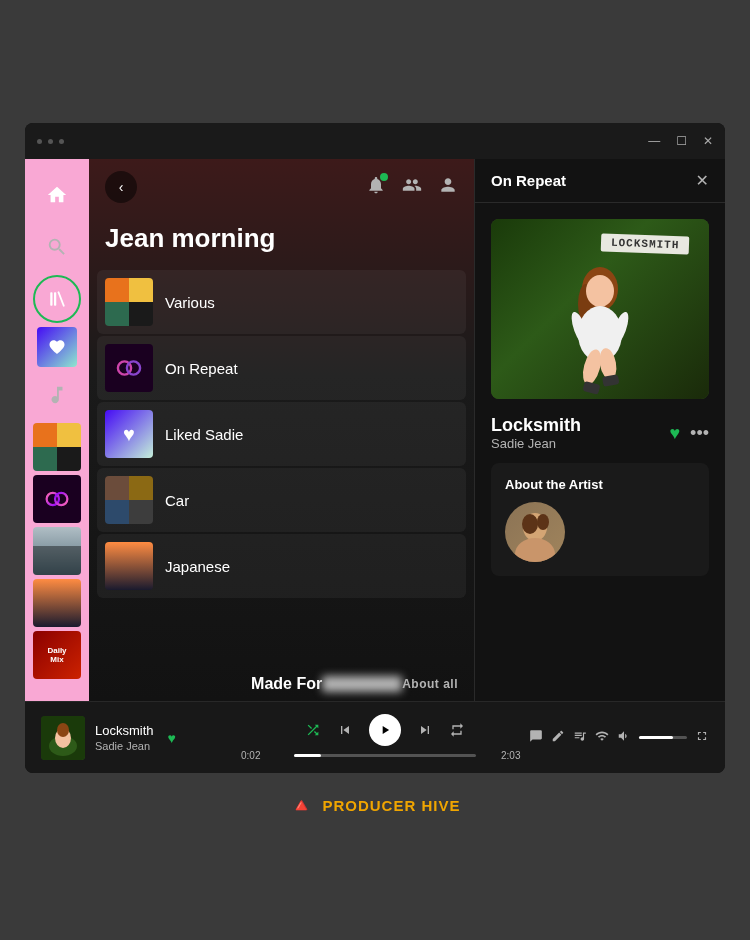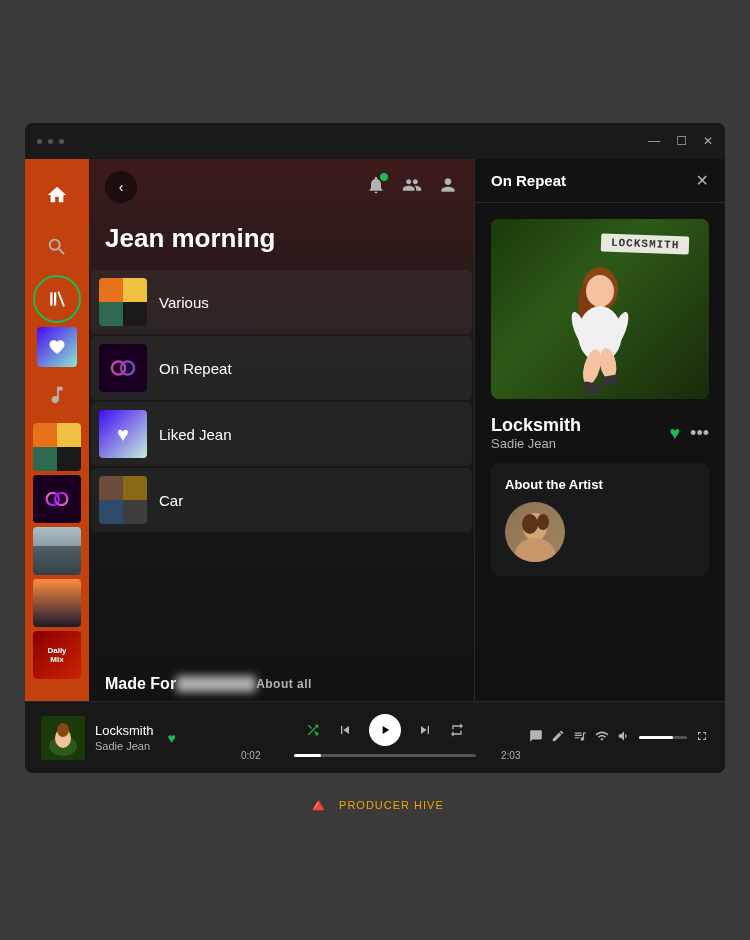--- a/index.html
+++ b/index.html
@@ -61,21 +61,21 @@
     
     .main-area {
       flex: 1;
       display: flex;
       overflow: hidden;
     }
 
     
     .sidebar {
       width: 64px;
-      background: #c2410c;
+      background: #f9a8d4;
       display: flex;
       flex-direction: column;
       align-items: center;
       padding: 12px 0;
       gap: 4px;
       flex-shrink: 0;
     }
     .sidebar-icon {
       width: 48px;
       height: 48px;
@@ -155,21 +155,21 @@
       padding: 8px 16px 16px;
       font-size: 26px;
       font-weight: 700;
       color: #fff;
     }
 
     .playlist-list {
       display: flex;
       flex-direction: column;
       gap: 2px;
-      padding: 0 2px;
+      padding: 0 8px;
       overflow-y: auto;
       flex: 1;
     }
     .playlist-item {
       display: flex;
       align-items: center;
       gap: 12px;
       padding: 8px;
       border-radius: 6px;
       cursor: pointer;
@@ -257,21 +257,21 @@
       background: linear-gradient(180deg, #ff8c42 0%, #1a1a2e 100%);
       display: flex;
       align-items: center;
       justify-content: center;
     }
 
     .made-for-section {
       padding: 12px 16px 8px;
       display: flex;
       align-items: center;
-      justify-content: flex-start;
+      justify-content: flex-end;
       flex-shrink: 0;
     }
     .made-for-title {
       font-size: 16px;
       font-weight: 700;
       color: #fff;
     }
     .show-all-btn {
       font-size: 12px;
       color: #b3b3b3;
@@ -532,22 +532,22 @@
     .branding {
       margin-top: 20px;
       display: flex;
       align-items: center;
       gap: 8px;
     }
     .branding-logo {
       font-size: 20px;
     }
     .branding-text {
-      font-size: 11px;
-      font-weight: 400;
+      font-size: 15px;
+      font-weight: 700;
       letter-spacing: 1px;
     }
     .branding-producer {
       color: #f0a500;
     }
     .branding-hive {
       color: #f0a500;
     }
 
     
@@ -708,36 +708,42 @@
               </svg>
             </div>
           </div>
           <span class="playlist-name">On Repeat</span>
         </div>
 
         <div class="playlist-item">
           <div class="playlist-thumb">
             <div class="liked-thumb">♥</div>
           </div>
-          <span class="playlist-name">Liked Jean</span>
+          <span class="playlist-name">Liked Sadie</span>
         </div>
 
         <div class="playlist-item">
           <div class="playlist-thumb">
             <div class="car-thumb">
                 <div></div>
                 <div></div>
                 <div></div>
                 <div></div>
               </div>
           </div>
           <span class="playlist-name">Car</span>
         </div>
 
 
+        <div class="playlist-item">
+          <div class="playlist-thumb">
+            <div class="japanese-thumb" style="width:48px;height:48px;background:linear-gradient(180deg,#ff8c42 0%,#1a1a2e 100%);"></div>
+          </div>
+          <span class="playlist-name">Japanese</span>
+        </div>
       </div>
 
       <div class="made-for-section">
         <span class="made-for-title">Made For</span>
         <span class="blurred-name"></span>
         <span class="show-all-btn">About all</span>
       </div>
     </div>
 
     <div class="right-panel">

